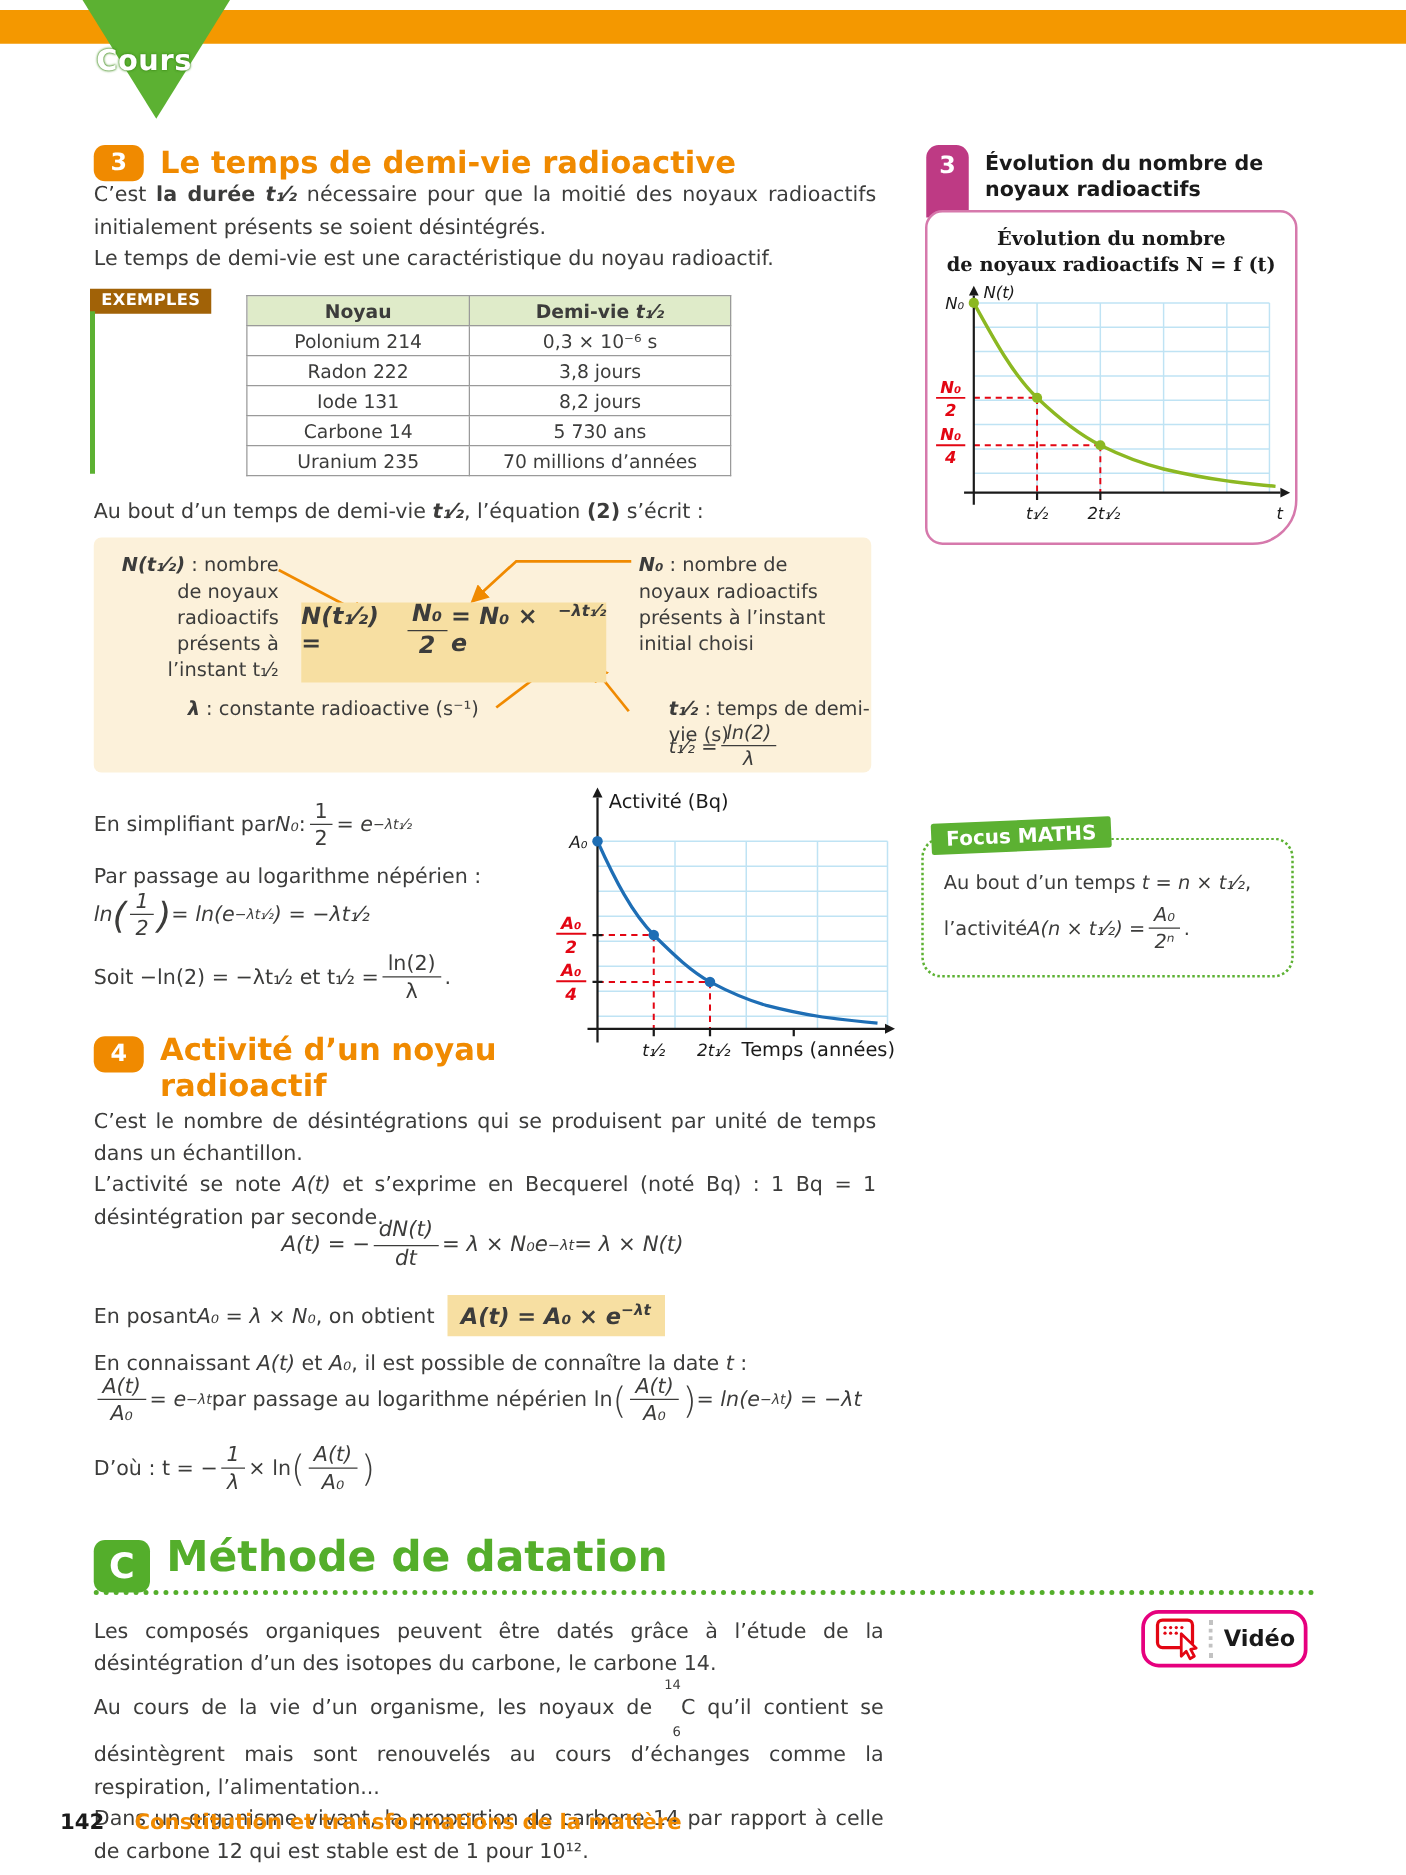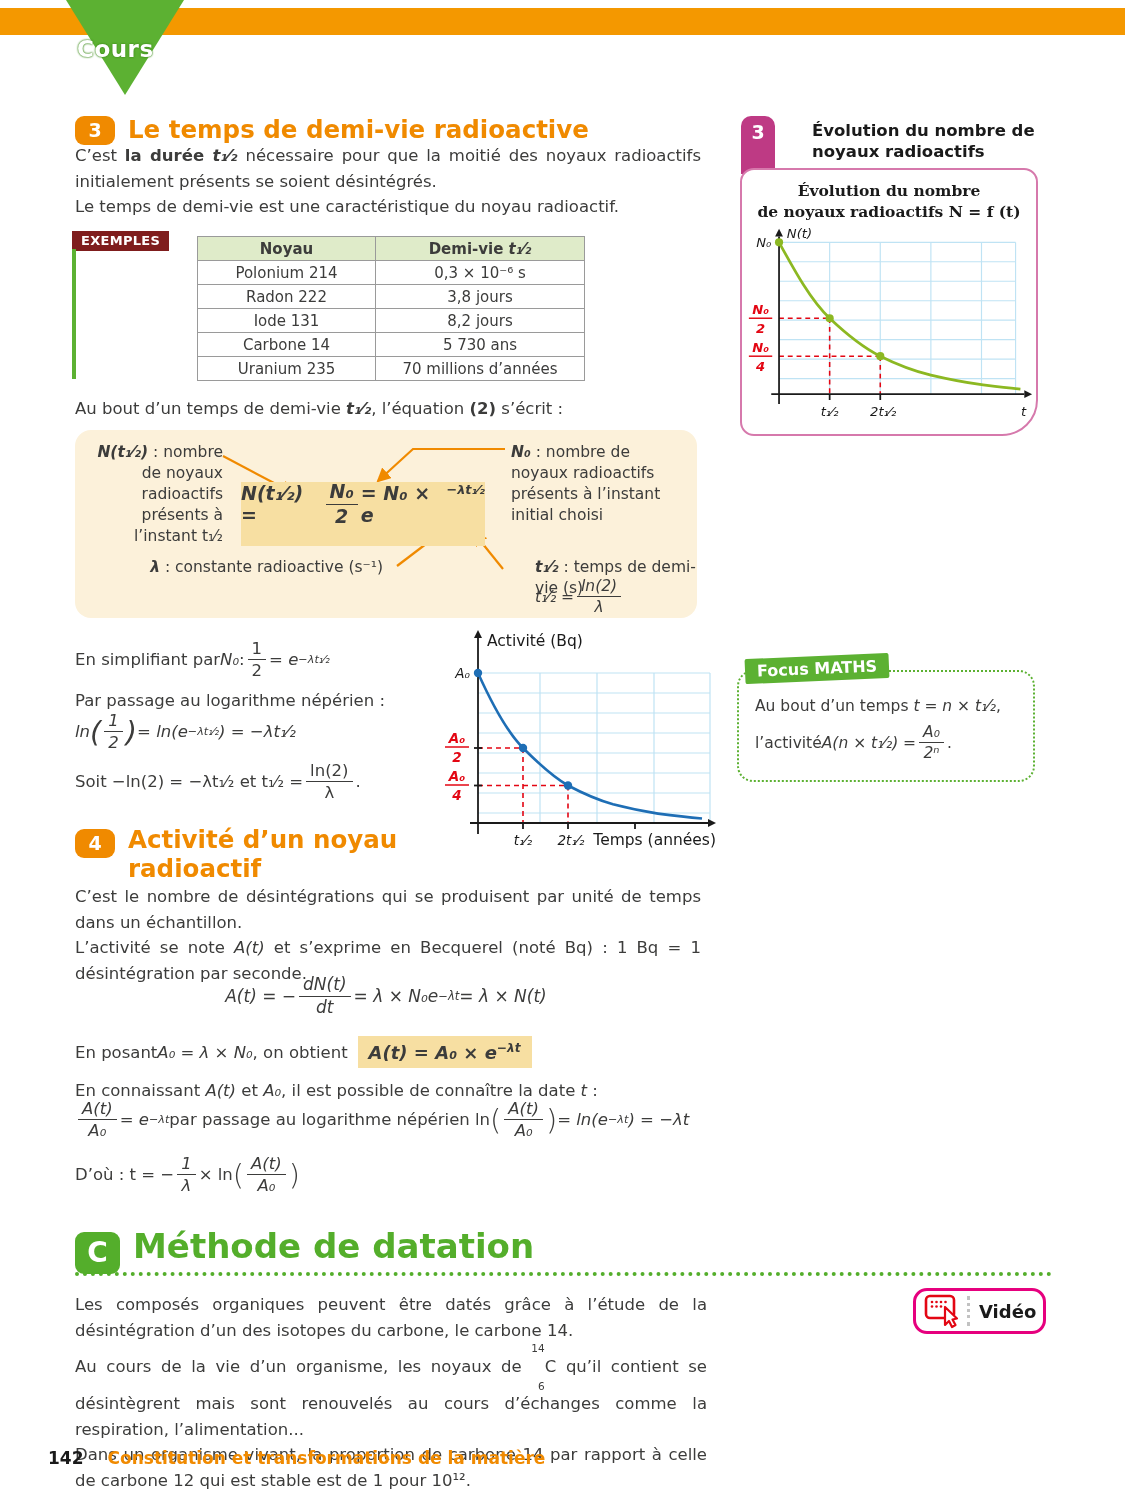--- a/index.html
+++ b/index.html
@@ -15,46 +15,46 @@
     border-left:59px solid transparent;border-right:59px solid transparent;border-top:95px solid #5CB132;}
   .cours-lbl{position:absolute;top:36px;left:77px;color:#fff;font-weight:bold;font-size:23px;
     text-shadow:0 0 2px #3f8d1c, 0 0 2px #3f8d1c;letter-spacing:0.5px;}
   
   .badge{position:absolute;background:#F08A00;color:#fff;font-weight:bold;border-radius:9px;
     text-align:center;font-size:19px;}
   .h-orange{position:absolute;color:#F08A00;font-weight:bold;font-size:24.5px;line-height:1.2;}
   .para{position:absolute;line-height:25.5px;text-align:justify;}
   .b{font-weight:bold;} .i{font-style:italic;} .bi{font-weight:bold;font-style:italic;}
   
-  .exemples{position:absolute;left:72px;top:231px;background:#7f1d1d;color:#fff;font-weight:bold;
+  .exemples{position:absolute;left:72px;top:231px;background:#a16207;color:#fff;font-weight:bold;
     font-size:13px;padding:2px 9px 3px 9px;letter-spacing:0.3px;}
   .exline{position:absolute;left:72px;top:249px;width:4px;height:130px;background:#5CB132;}
   
   table.demi{position:absolute;left:197px;top:236px;width:388px;border-collapse:collapse;
     font-size:15px;text-align:center;}
   table.demi th,table.demi td{border:1px solid #9a9a9a;height:23px;padding:0 4px;font-weight:normal;}
   table.demi th{background:#DFEBC9;font-weight:bold;}
   
-  .creambox{position:absolute;left:75px;top:430px;width:622px;height:188px;background:#FCF1DA;border-radius:16px;}
+  .creambox{position:absolute;left:75px;top:430px;width:622px;height:188px;background:#FCF1DA;border-radius:6px;}
   .cream-lbl{position:absolute;font-size:15.5px;line-height:21px;}
   .formula-core{position:absolute;left:166px;top:52px;width:244px;height:64px;background:#F7DFA2;
     display:flex;align-items:flex-start;justify-content:center;font-size:19px;}
   
   .frac{display:inline-flex;flex-direction:column;align-items:center;vertical-align:middle;
     margin:0 3px;line-height:1.05;}
   .frac .fn{padding:0 4px 2px 4px;border-bottom:1.4px solid currentColor;}
   .frac .fd{padding-top:2px;}
   sup.e{font-size:0.68em;vertical-align:super;letter-spacing:0;}
   .bp{font-size:175%;font-weight:300;line-height:0.7;vertical-align:middle;}
   .mline{position:absolute;display:flex;align-items:center;white-space:nowrap;}
   .hl{background:#F7DFA2;padding:5px 11px;font-weight:bold;font-style:italic;font-size:18px;margin-left:10px;}
   
   .fig3-tab{position:absolute;left:741px;top:116px;width:34px;height:58px;background:#BE3A84;
     border-radius:10px 10px 0 0;color:#fff;font-weight:bold;font-size:19px;text-align:center;padding-top:5px;box-sizing:border-box;}
-  .fig3-title{position:absolute;left:788px;top:120px;width:250px;font-weight:bold;font-size:16.5px;line-height:21px;color:#1a1a1a;margin-left:24px;}
+  .fig3-title{position:absolute;left:788px;top:120px;width:250px;font-weight:bold;font-size:16.5px;line-height:21px;color:#1a1a1a;}
   .fig3-box{position:absolute;left:740px;top:168px;width:298px;height:268px;background:#fff;
     border:2.5px solid #D679AC;border-radius:14px;border-bottom-right-radius:36px;box-sizing:border-box;}
   .fig3-charttitle{position:absolute;left:0;top:10px;width:100%;text-align:center;
     font-family:"DejaVu Serif","Liberation Serif",serif;font-weight:bold;font-size:15.5px;line-height:21px;color:#1a1a1a;}
   
   svg text{font-family:"DejaVu Sans",sans-serif;font-size:13.5px;fill:#1a1a1a;}
   svg text.it{font-style:italic;}
   svg text.red{fill:#E30613;font-weight:bold;font-style:italic;}
   svg text.ttl{font-size:15.5px;}
   

